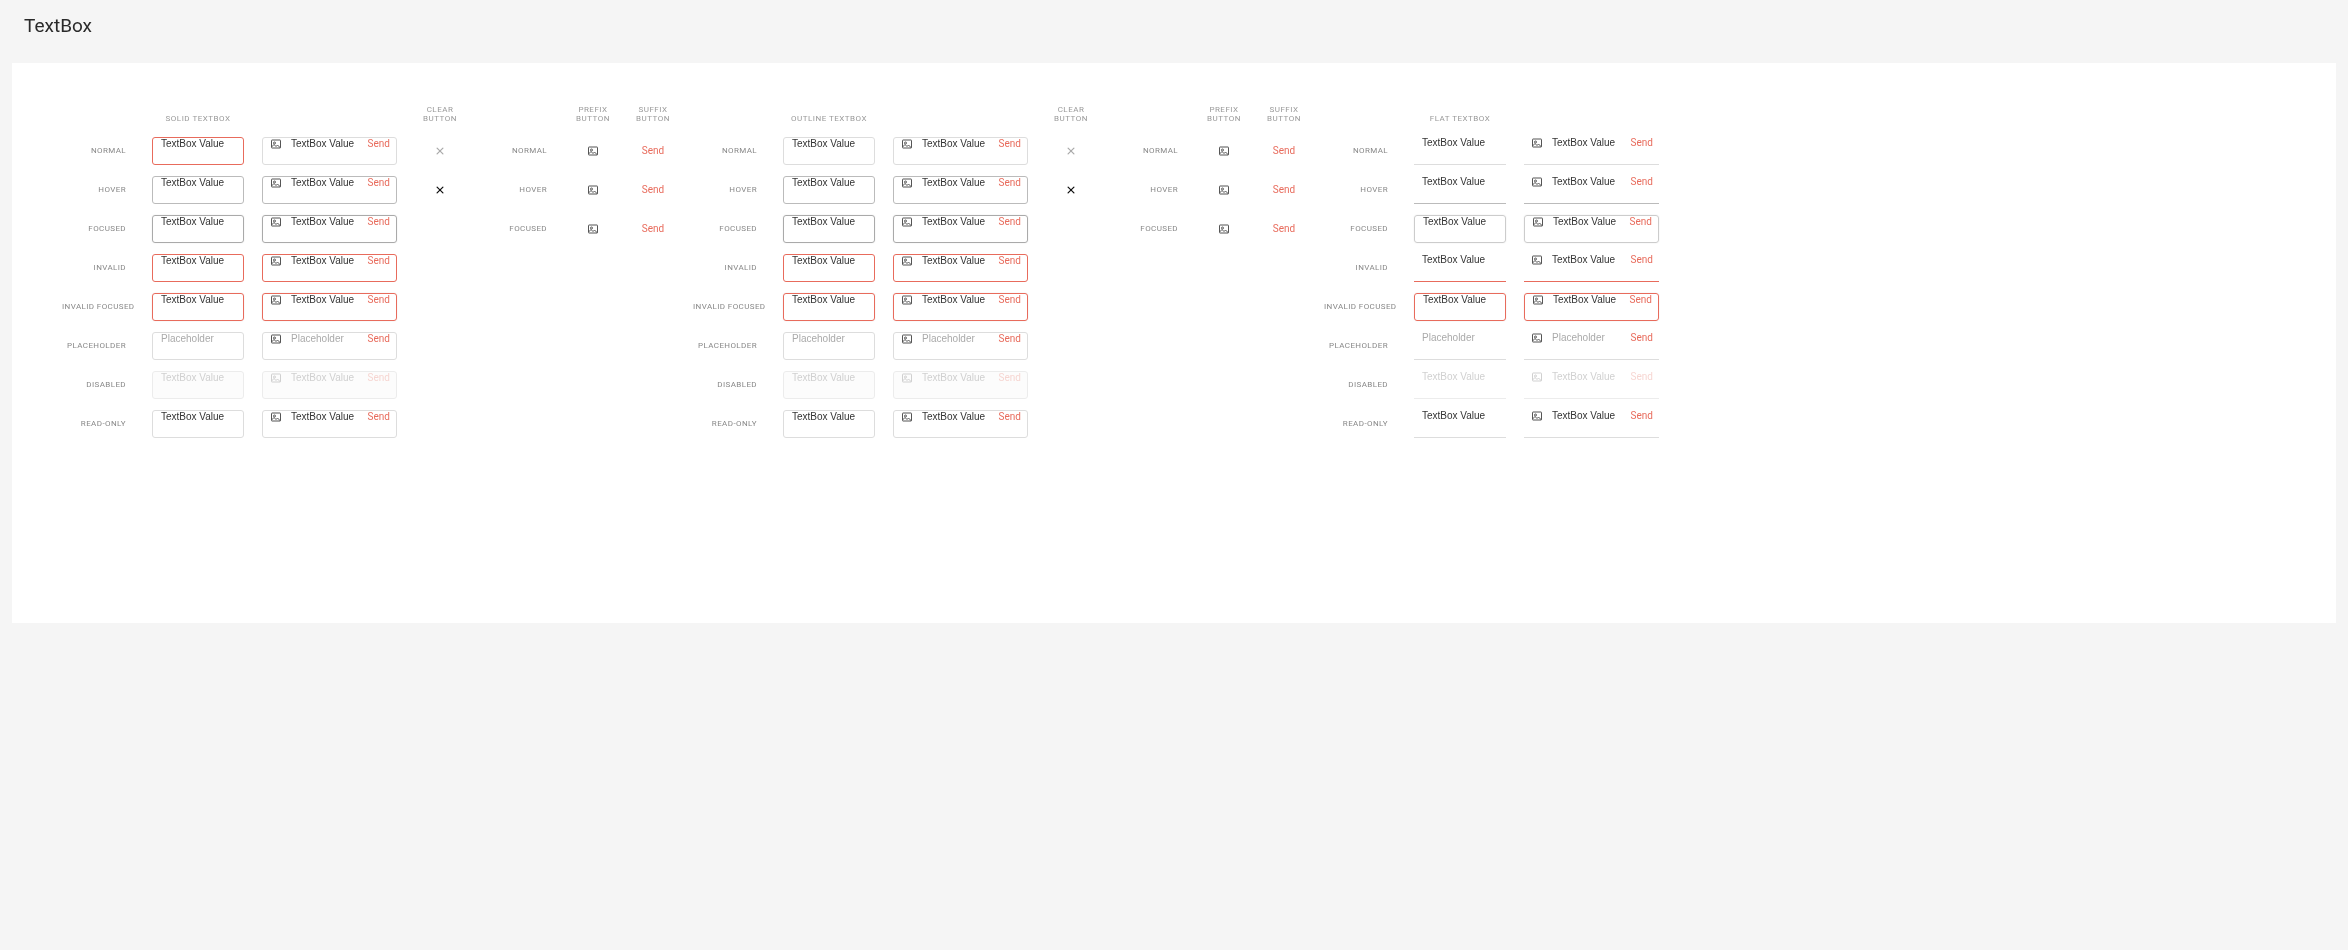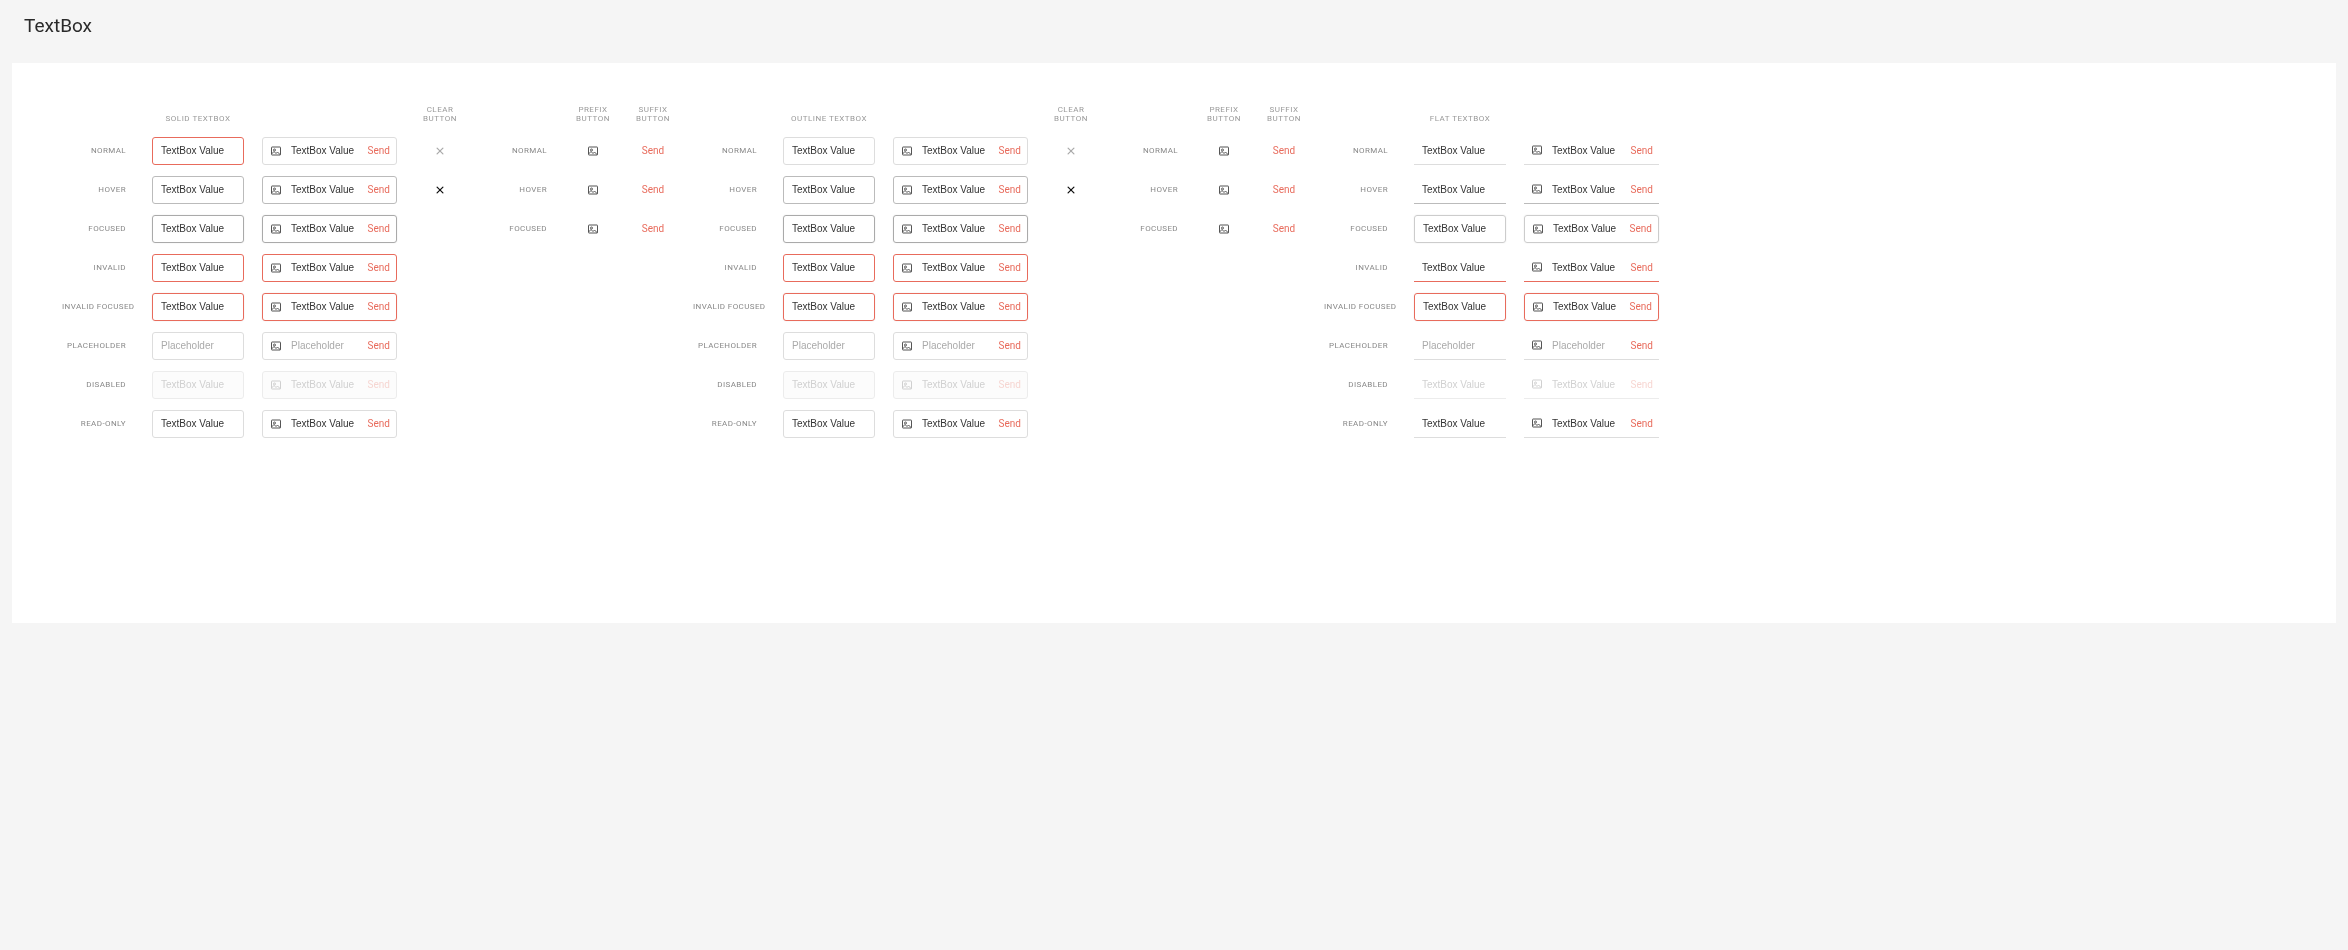--- a/index.html
+++ b/index.html
@@ -1,21 +1,21 @@
 <!DOCTYPE html>
 <html><head>
 <meta charset="utf-8">
 <style>
 *{box-sizing:border-box;margin:0;padding:0}
 body{background:#f5f5f5;font-family:-apple-system,BlinkMacSystemFont,"Segoe UI",Roboto,sans-serif;font-size:12px;color:#333}
 .page-title{padding:14px 24px;font-size:19px;font-weight:400;color:#2a2a2a}
 .canvas{background:#fff;margin:12px;padding:40px 50px;min-height:560px}
 .col-header{font-size:8px;letter-spacing:.5px;color:#999;text-transform:uppercase;height:20px;display:flex;align-items:flex-end;justify-content:center;text-align:center;margin-bottom:8px}
 .row-label{font-size:8px;letter-spacing:.4px;color:#888;text-transform:uppercase;text-align:right;width:72px;padding-right:8px;white-space:nowrap}
-.tb{display:flex;align-items:center;height:28px;background:#fff;border:1px solid #ddd;border-radius:3px;padding:0 6px;gap:6px;width:135px}
+.tb{display:flex;align-items:flex-start;height:28px;background:#fff;border:1px solid #ddd;border-radius:3px;padding:0 6px;gap:6px;width:135px}
 .tb input{border:none;outline:none;font-size:10px;color:#333;background:transparent;flex:1;min-width:0;padding:0 2px}
 .tb input::placeholder{color:#aaa}
 .tb.solid{}
 .tb.outline{}
 .tb.flat{border:none;border-bottom:1px solid #ddd;border-radius:0;background:transparent}
 .tb.hover{border-color:#bbb}
 .tb.focused{border-color:#aaa;box-shadow:0 0 0 1px rgba(0,0,0,.02)}
 .tb.flat.focused{border-color:#888}
 .tb.invalid{border-color:#e86b5c}
 .tb.invalid.focused{border-color:#e86b5c}

